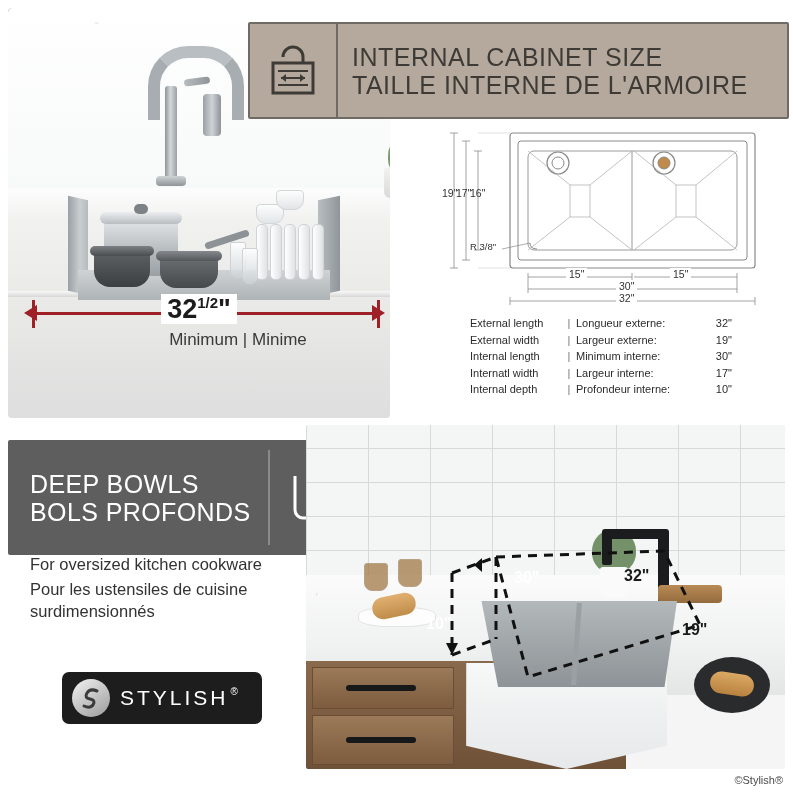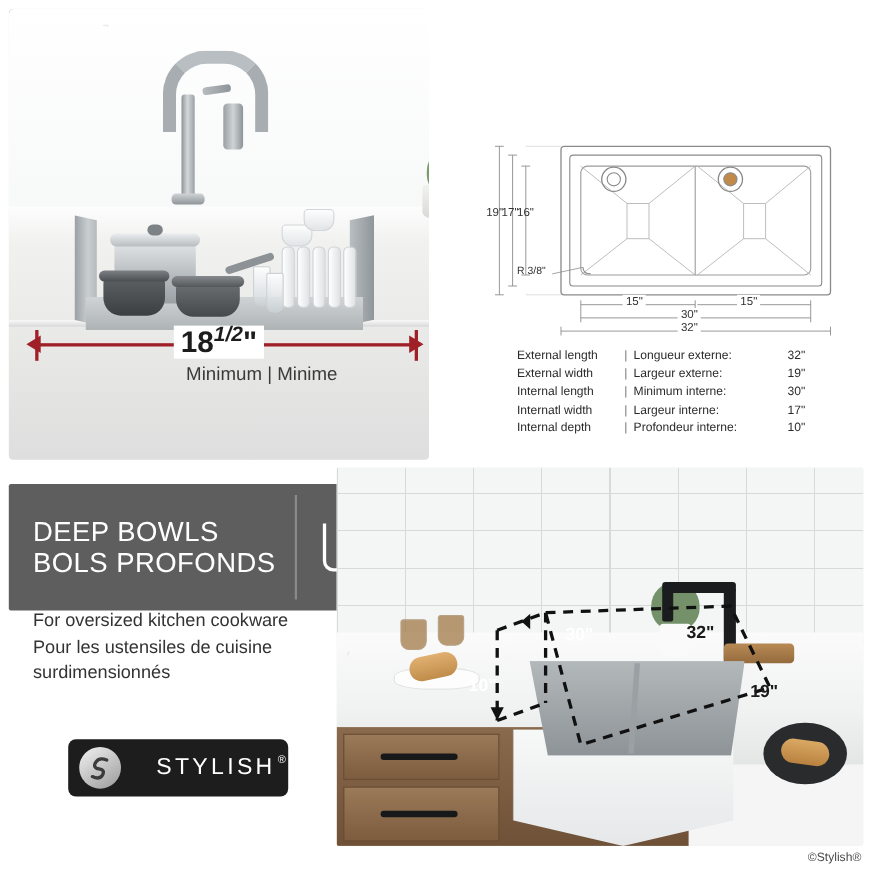--- a/index.html
+++ b/index.html
@@ -103,21 +103,21 @@
   .dim-arrow-l{position:absolute;left:16px;top:5px;width:0;height:0;
     border-top:8px solid transparent;border-bottom:8px solid transparent;border-right:13px solid #9f2027;}
   .dim-arrow-r{position:absolute;left:364px;top:5px;width:0;height:0;
     border-top:8px solid transparent;border-bottom:8px solid transparent;border-left:13px solid #9f2027;}
   .dim-tick-l{position:absolute;left:24px;top:0;width:3px;height:28px;background:#9f2027;}
   .dim-tick-r{position:absolute;left:369px;top:0;width:3px;height:28px;background:#9f2027;}
   .dim-value{
     position:absolute;left:0;top:-6px;width:382px;text-align:center;
     font-size:27px;font-weight:bold;color:#1c1c1c;background:transparent;
   }
-  .dim-value sup{font-size:19px;font-style:italic;}
+  .dim-value sup{font-size:15px;}
   .dim-sub{
     position:absolute;left:0;top:30px;width:460px;text-align:center;
     font-size:17px;color:#3a3a3a;
   }
 
   
   .banner{
     position:absolute;left:248px;top:22px;width:537px;height:93px;
     background:#b4a99c;border:2px solid #6f6a64;border-radius:2px;
     display:flex;align-items:center;
@@ -149,21 +149,21 @@
   .deep-l2{font-size:25px;letter-spacing:.4px;}
   .deep-icon{width:90px;height:95px;display:flex;align-items:center;justify-content:center;
     border-left:2px solid #8a8a8a;}
   .deep-copy{position:absolute;left:30px;top:555px;width:290px;color:#333;}
   .deep-copy .en{font-size:16.5px;margin-bottom:4px;}
   .deep-copy .fr{font-size:16.5px;line-height:1.35;}
 
   
   .logo{
     position:absolute;left:62px;top:672px;width:190px;height:52px;
-    background:#1d1d1d;border-radius:7px;display:flex;align-items:center;padding-left:10px;gap:22px;
+    background:#1d1d1d;border-radius:7px;display:flex;align-items:center;padding-left:10px;
   }
   .logo-mark{
     width:38px;height:38px;border-radius:50%;
     background:linear-gradient(145deg,#f2f2f2,#9a9a9a);
     display:flex;align-items:center;justify-content:center;flex:0 0 38px;
   }
   .logo-text{color:#fff;font-size:21px;letter-spacing:3px;margin-left:10px;}
   .logo-reg{color:#fff;font-size:10px;vertical-align:super;margin-left:2px;}
 
   
@@ -268,26 +268,43 @@
   </div>
 
   <div class="dim-wrap">
     <div class="dim-arrow-l"></div>
     <div class="dim-arrow-r"></div>
     <div class="dim-line"></div>
     <div class="dim-tick-l"></div>
     <div class="dim-tick-r"></div>
     <div class="dim-value">
       <span style="background:#fff;padding:0 6px;">
-        <span>18</span><sup>1/2</sup><span>"</span>
+        <span>32</span><sup>1/2</sup><span>"</span>
       </span>
     </div>
     <div class="dim-sub">Minimum | Minime</div>
   </div>
 
+  <div class="banner">
+    <div class="banner-icon">
+      <svg width="56" height="60" viewBox="0 0 56 60">
+        <path d="M18 16 a10 10 0 0 1 20 0 v6" fill="none" stroke="#3e3b37" stroke-width="3"></path>
+        <rect x="8" y="22" width="40" height="30" fill="none" stroke="#3e3b37" stroke-width="3"></rect>
+        <line x1="13" y1="30" x2="43" y2="30" stroke="#3e3b37" stroke-width="2"></line>
+        <line x1="13" y1="44" x2="43" y2="44" stroke="#3e3b37" stroke-width="2"></line>
+        <line x1="16" y1="37" x2="40" y2="37" stroke="#3e3b37" stroke-width="2"></line>
+        <path d="M16 37 l5 -4 v8 z" fill="#3e3b37"></path>
+        <path d="M40 37 l-5 -4 v8 z" fill="#3e3b37"></path>
+      </svg>
+    </div>
+    <div class="banner-text">
+      <div class="banner-l1">INTERNAL CABINET SIZE</div>
+      <div class="banner-l2">TAILLE INTERNE DE L'ARMOIRE</div>
+    </div>
+  </div>
 
   <div class="tech">
     <svg width="345" height="185" viewBox="0 0 345 185">
 
       <rect x="70" y="8" width="245" height="135" rx="3" fill="none" stroke="#8a8a8a" stroke-width="1.2"></rect>
       <rect x="78" y="16" width="229" height="119" rx="3" fill="none" stroke="#8a8a8a" stroke-width="1"></rect>
 
       <rect x="88" y="26" width="209" height="99" rx="6" fill="none" stroke="#9b9b9b" stroke-width="1"></rect>
       <line x1="192" y1="26" x2="192" y2="125" stroke="#9b9b9b" stroke-width="1"></line>
 

